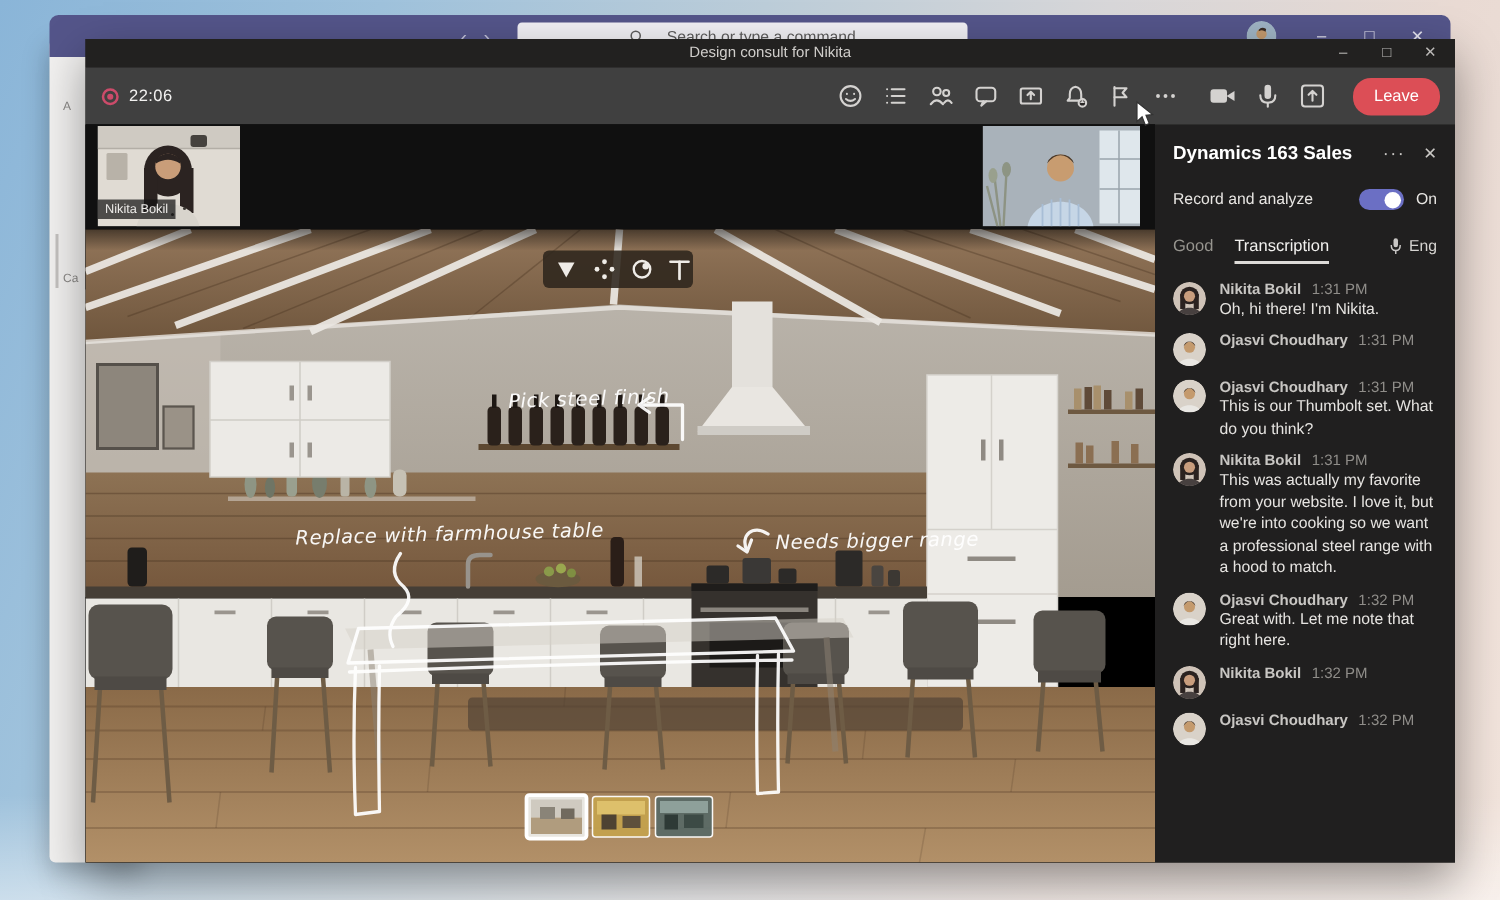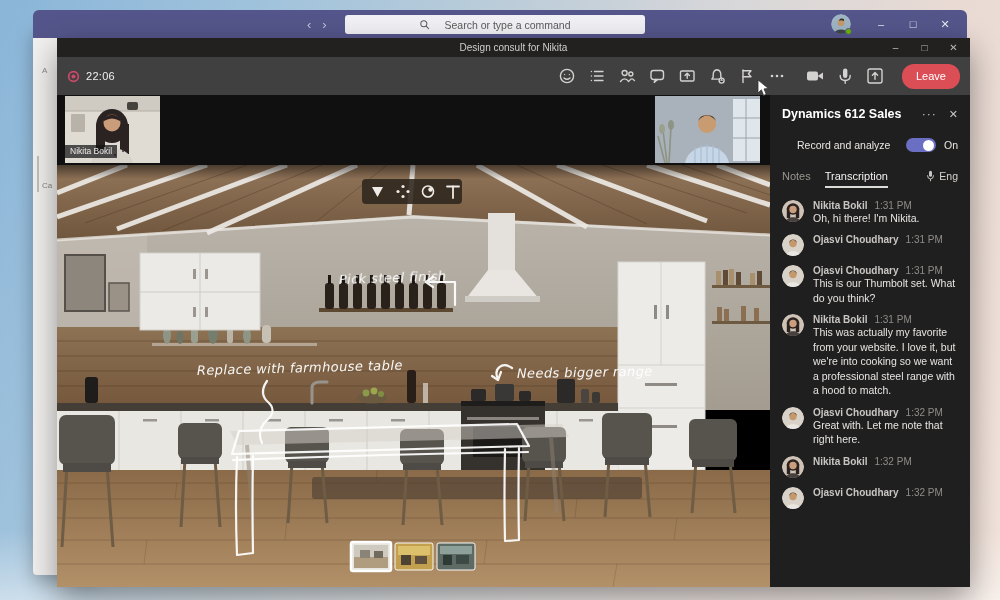--- a/index.html
+++ b/index.html
@@ -28,21 +28,21 @@
     color:#5c5b5b; font-size:10.5px; }
   .tb-right { position:absolute; right:6px; top:0; height:28px; display:flex; align-items:center; }
   .tb-avatar { position:relative; width:20px; height:20px; border-radius:50%; overflow:visible; margin-right:14px; }
   .tb-avatar svg { border-radius:50%; display:block; }
   .status-dot { position:absolute; right:-1px; bottom:-1px; width:7px; height:7px; border-radius:50%;
     background:#6bb700; border:1.5px solid #54558a; }
   .tb-ctl { width:32px; height:28px; display:flex; align-items:center; justify-content:center;
     color:#e6e6f0; font-size:11px; }
 
   
-  .meeting { position:absolute; left:57px; top:38px; width:913px; height:549px; background:#1b1a19;
+  .meeting { position:absolute; left:57px; top:26px; width:913px; height:549px; background:#1b1a19;
     box-shadow:0 12px 30px rgba(0,0,0,.4); z-index:3; }
   .mw-titlebar { position:relative; height:19px; background:#222120; display:flex; align-items:center; justify-content:center; }
   .mw-title { color:#d0cecb; font-size:10px; }
   .mw-ctls { position:absolute; right:2px; top:0; height:19px; display:flex; }
   .mw-ctl { width:29px; height:19px; display:flex; align-items:center; justify-content:center; color:#bcbab8; font-size:10px; }
 
   .mw-toolbar { position:relative; height:38px; background:#404040; display:flex; align-items:center; padding:0 10px; }
   .rec-wrap { display:flex; align-items:center; gap:6px; color:#f2f1f0; font-size:11px; letter-spacing:.3px; }
   .mw-spacer { flex:1; }
   .tool-btn { width:30px; height:30px; display:flex; align-items:center; justify-content:center; position:relative; }
@@ -64,21 +64,21 @@
 
   .cursor-overlay { position:absolute; left:700px; top:41px; width:13px; height:18px; z-index:5; pointer-events:none; }
 
   
   .panel { width:200px; background:#201f1f; padding:12px 12px 0 12px; overflow:hidden; }
   .p-head { display:flex; align-items:center; }
   .p-title { flex:1; color:#fff; font-size:12.5px; font-weight:bold; }
   .p-more { color:#c9c7c4; font-size:12px; margin-right:12px; letter-spacing:1px; }
   .p-close { color:#c9c7c4; font-size:11px; }
   .p-record { display:flex; align-items:center; margin-top:17px; }
-  .p-rec-label { flex:1; color:#e8e6e3; font-size:10.5px;margin-left:15px; }
+  .p-rec-label { flex:1; color:#e8e6e3; font-size:10.5px; }
   .toggle { position:relative; width:30px; height:14px; border-radius:7px; background:#6b6fc4; margin-right:8px; }
   .toggle-knob { position:absolute; right:1.5px; top:1.5px; width:11px; height:11px; border-radius:50%; background:#fff; }
   .toggle-state { color:#e8e6e3; font-size:10.5px; }
   .p-tabs { display:flex; align-items:center; margin-top:18px; }
   .tab { font-size:11px; color:#97958f; margin-right:14px; position:relative; padding-bottom:6px; }
   .tab.active { color:#f2f1ef; }
   .tab.active::after { content:""; position:absolute; left:0; right:0; bottom:0; height:2px; background:#dddbd8; }
   .p-lang { margin-left:auto; display:flex; align-items:center; gap:4px; color:#d6d4d1; font-size:10.5px; padding-bottom:6px; }
   .p-msgs { margin-top:12px; }
   .msg { display:flex; gap:9px; margin-bottom:9px; }
@@ -599,33 +599,33 @@
               </g>
             </g>
 
             <rect x="0" y="0" width="713" height="14" fill="url(#fade)"></rect>
           </svg>
         </div>
       </div>
 
       <div class="panel">
         <div class="p-head">
-          <span class="p-title">Dynamics 612 Sales</span>
+          <span class="p-title">Dynamics 163 Sales</span>
           <span class="p-more">···</span>
           <span class="p-close">✕</span>
         </div>
         <div class="p-record">
           <span class="p-rec-label">Record and analyze</span>
           <span class="toggle">
               <span class="toggle-knob"></span>
             </span>
           <span class="toggle-state">On</span>
         </div>
         <div class="p-tabs">
-          <span class="tab">Notes</span>
+          <span class="tab">Good</span>
           <span class="tab active">Transcription</span>
           <span class="p-lang">
             <svg width="9" height="12" viewBox="0 0 12 16">
               <rect x="4" y="1" width="4" height="8" rx="2" fill="#c8c6c4"></rect>
               <path d="M2,7 q0,5 4,5 q4,0 4,-5" stroke="#c8c6c4" stroke-width="1.3" fill="none"></path>
               <line x1="6" y1="12" x2="6" y2="15" stroke="#c8c6c4" stroke-width="1.3"></line>
             </svg>
             <span>Eng</span>
           </span>
         </div>

